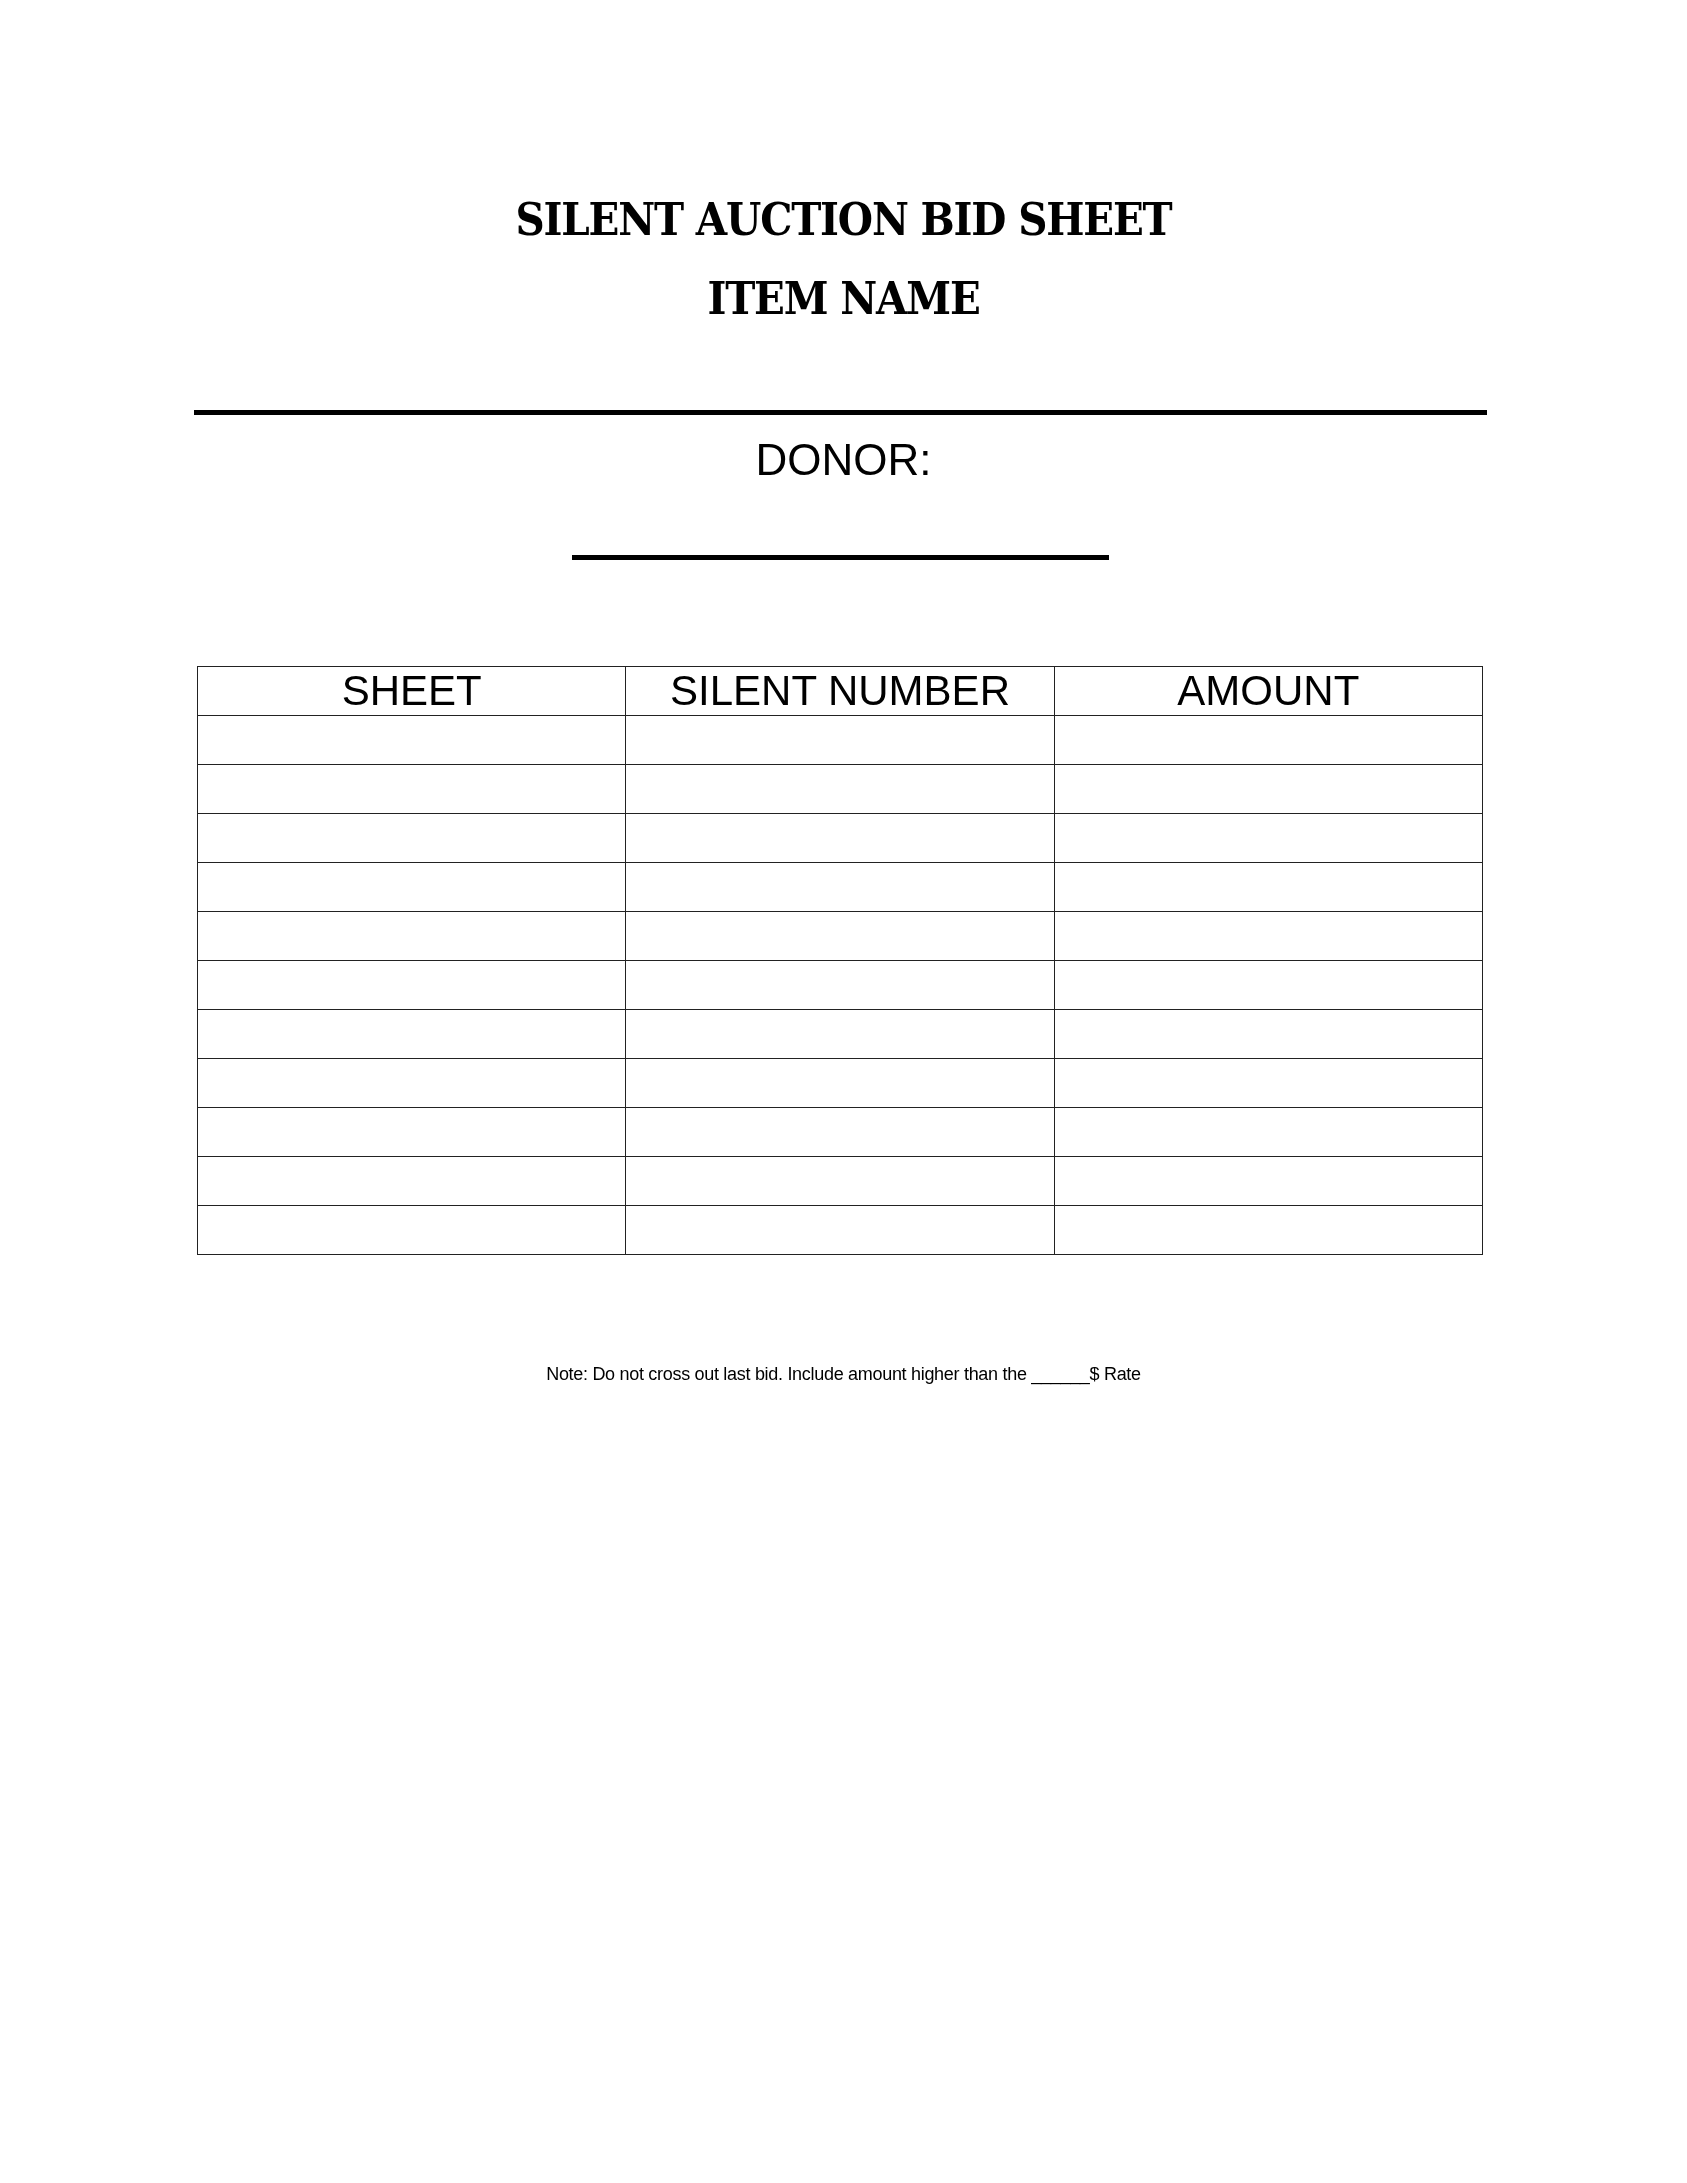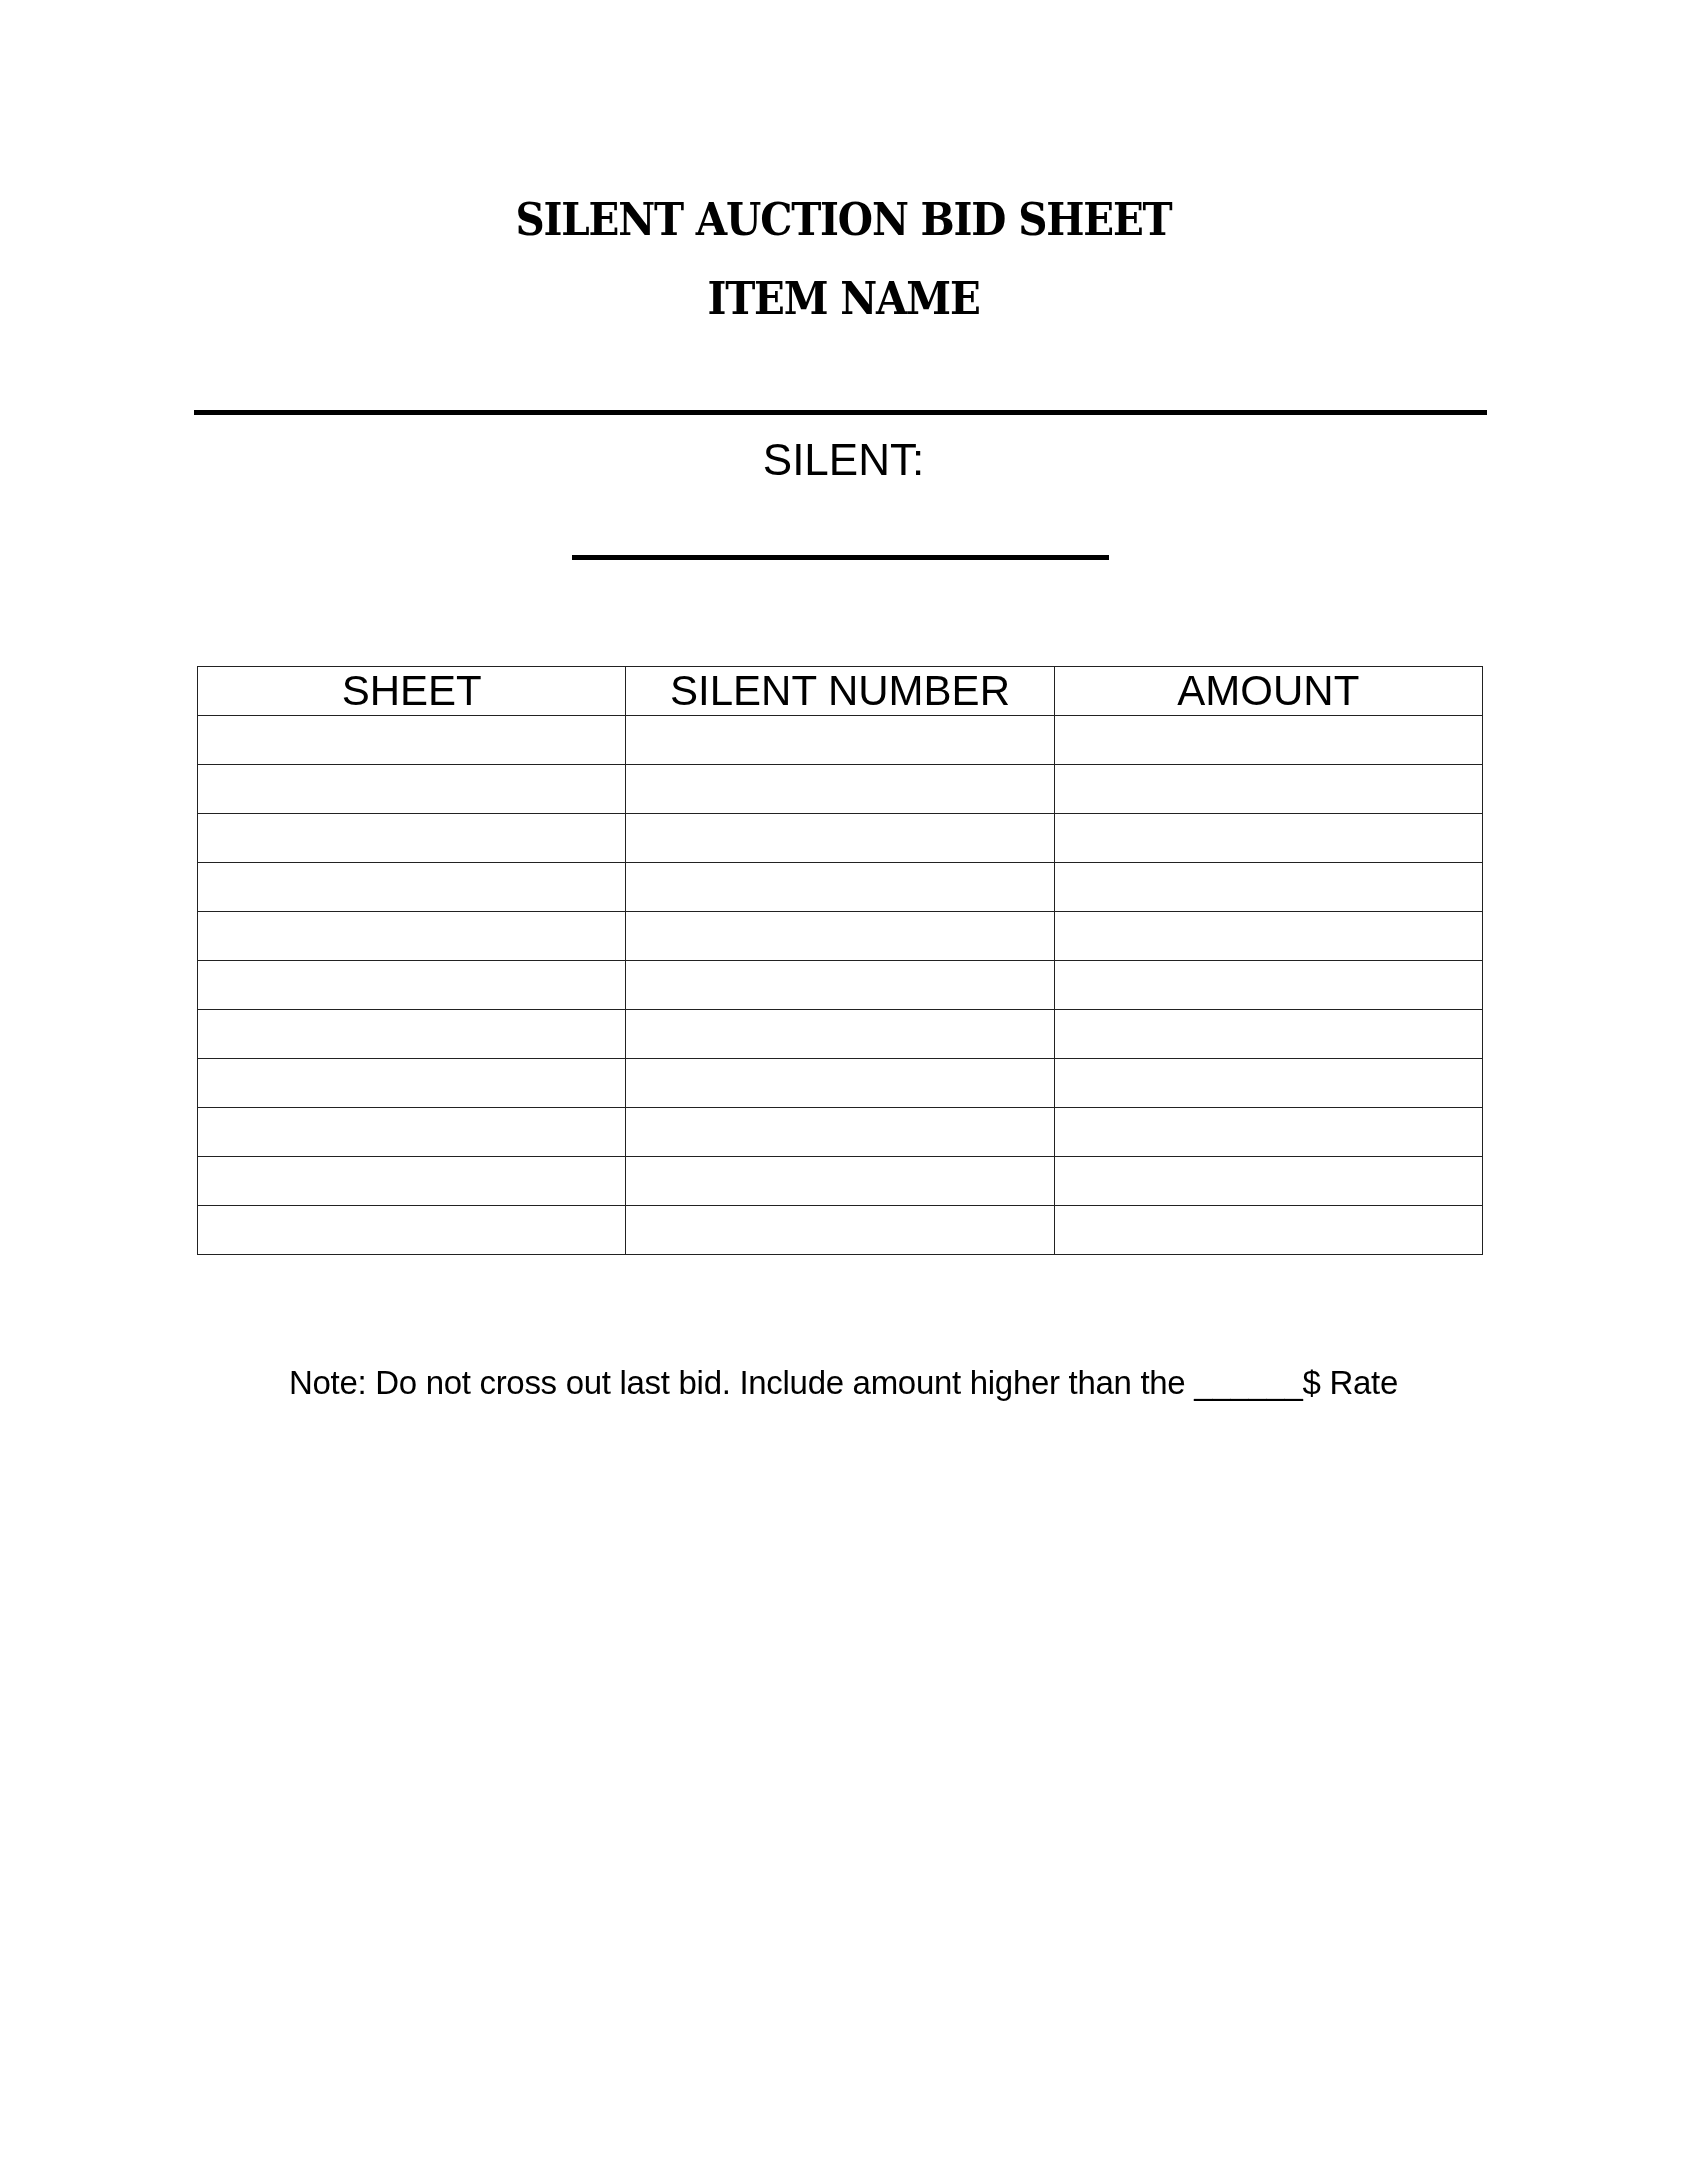--- a/index.html
+++ b/index.html
@@ -24,32 +24,32 @@
     }
     table.bids th, table.bids td {
       border: 1.7px solid #222; height: 48px; padding: 0;
     }
     table.bids th {
       font-family: "Liberation Sans", sans-serif; font-weight: normal;
       font-size: 42px; line-height: 48px; text-align: center;
     }
     #note {
       position: absolute; left: 0; width: 1687px; top: 1364px; text-align: center;
-      font-family: "Liberation Sans", sans-serif; font-size: 33px; letter-spacing: -0.3px;
+      font-family: "Liberation Sans", sans-serif; font-size: 18px; letter-spacing: -0.3px;
     }
   </style>
 </head>
 <body>
 
 <div id="t1" class="title">SILENT AUCTION BID SHEET</div>
 <div id="t2" class="title">ITEM NAME</div>
 
 <div id="rule1" class="rule"></div>
 
-<div id="donor">SILENT:</div>
+<div id="donor">DONOR:</div>
 
 <div id="rule2" class="rule"></div>
 
 <table class="bids">
   <thead>
     <tr>
       <th>SHEET</th>
       <th>SILENT NUMBER</th>
       <th>AMOUNT</th>
     </tr>

